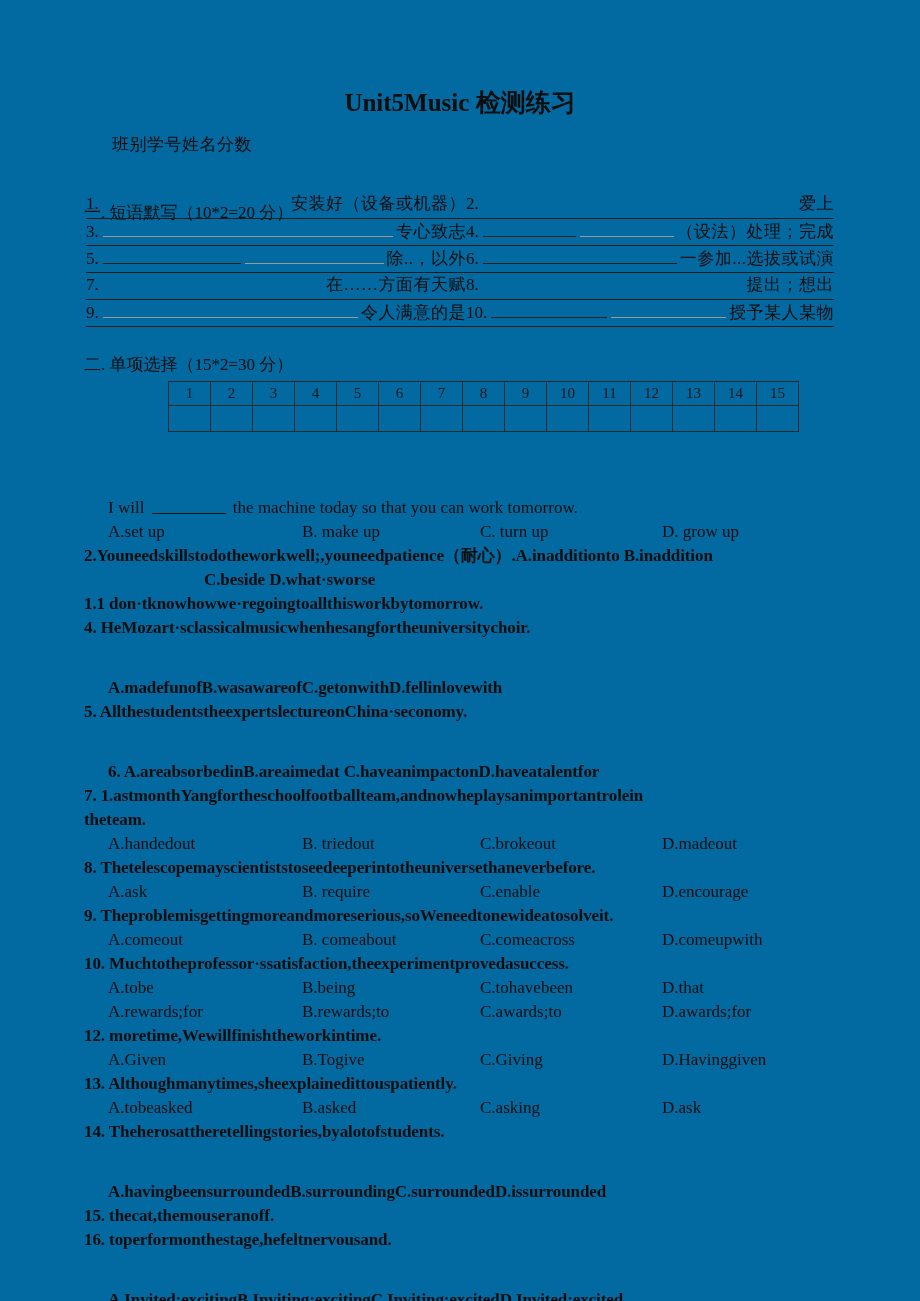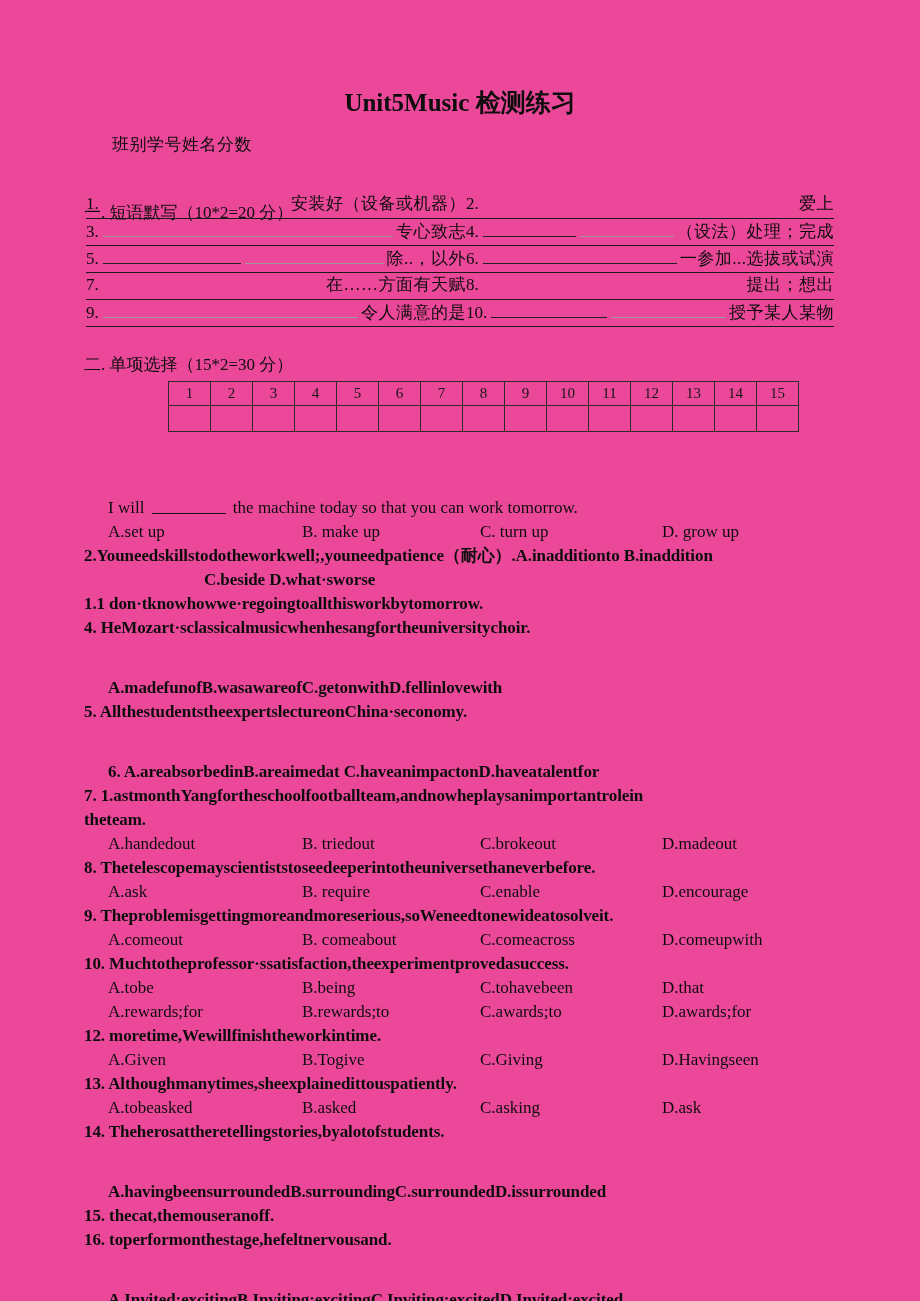--- a/index.html
+++ b/index.html
@@ -13,21 +13,21 @@
     position: relative;
     font-family: "Liberation Serif", "DejaVu Serif", serif;
     color: #0d0d0d;
     overflow: hidden;
   }
   .page {
     position: absolute;
     left: 0; top: 0;
     width: 920px;
     height: 1301px;
-    background: #ec4899;
+    background: #0369a1;
   }
 
   
   .doc-title {
     position: absolute;
     left: 0; top: 86px;
     width: 920px;
     text-align: center;
     font-size: 25px;
     font-weight: bold;
@@ -356,21 +356,21 @@
         <span class="opt opt-a">A.rewards;for</span>
         <span class="opt opt-b">B.rewards;to</span>
         <span class="opt opt-c">C.awards;to</span>
         <span class="opt opt-d">D.awards;for</span>
       </div>
       <div class="q-line run-on">12.  moretime,Wewillfinishtheworkintime.</div>
       <div class="opt-row">
         <span class="opt opt-a">A.Given</span>
         <span class="opt opt-b">B.Togive</span>
         <span class="opt opt-c">C.Giving</span>
-        <span class="opt opt-d">D.Havingseen</span>
+        <span class="opt opt-d">D.Havinggiven</span>
       </div>
       <div class="q-line run-on">13.  Althoughmanytimes,sheexplainedittouspatiently.</div>
       <div class="opt-row">
         <span class="opt opt-a">A.tobeasked</span>
         <span class="opt opt-b">B.asked</span>
         <span class="opt opt-c">C.asking</span>
         <span class="opt opt-d">D.ask</span>
       </div>
       <div class="q-line run-on">14.  Theherosattheretellingstories,byalotofstudents.</div>
       <div class="q-line run-on indent1">A.havingbeensurroundedB.surroundingC.surroundedD.issurrounded</div>

